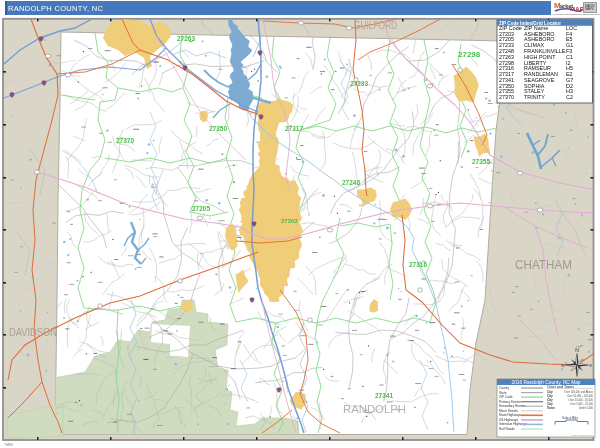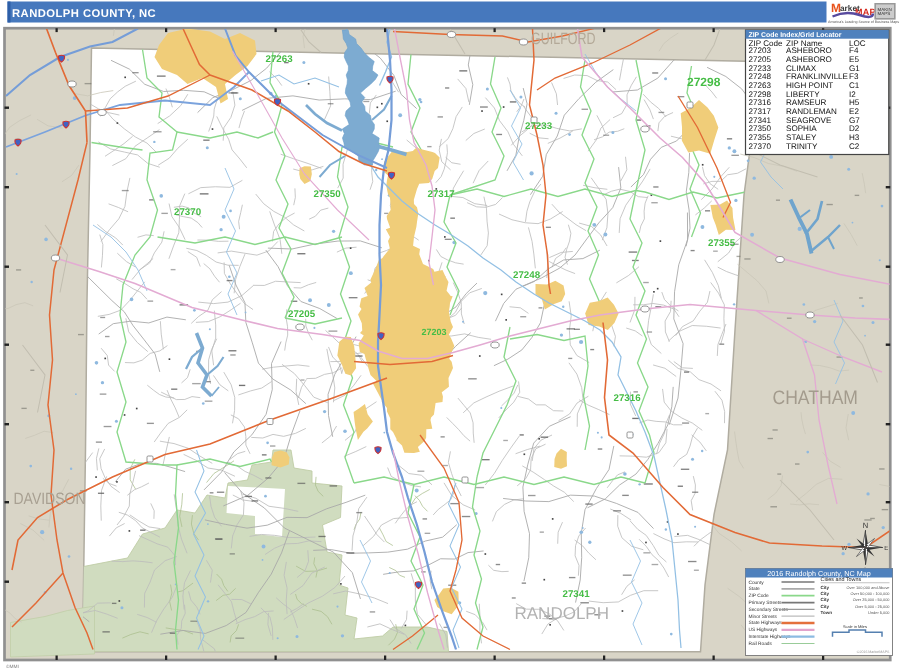--- a/index.html
+++ b/index.html
@@ -1,20 +1,20 @@
 <!DOCTYPE html>
 <html><head><meta charset="utf-8">
 <style>
 * { margin:0; padding:0; box-sizing:border-box; }
 html,body { width:600px; height:448px; background:#fff; overflow:hidden;
   font-family:"Liberation Sans", sans-serif; }
 #page { position:relative; width:600px; height:448px; }
 #titlebar { position:absolute; left:5px; top:1px; width:546px; height:14px;
   background:#4678bd; border-left:2px solid #2d5fa8; }
-#titlebar span { position:absolute; left:1px; top:3.4px; font-size:7.5px; font-weight:bold;
+#titlebar span { position:absolute; left:1px; top:3.4px; font-size:7.5px; font-weight:normal;
   color:#fff; letter-spacing:0.3px; }
 #logo { position:absolute; left:550px; top:0px; width:50px; height:19px; }
 #lgray { position:absolute; left:33px; top:2px; width:14px; height:11px; background:#cccccc;
   border:0.5px solid #999; color:#333; line-height:1.3; padding:1.5px 0 0 1px; }
 svg#map { position:absolute; left:0; top:0; }
 </style></head>
 <body>
 <div id="page">
 <svg id="map" width="600" height="448" viewBox="0 0 600 448" font-family="Liberation Sans, sans-serif">
 <rect x="0" y="0" width="600" height="448" fill="#ffffff"></rect>

